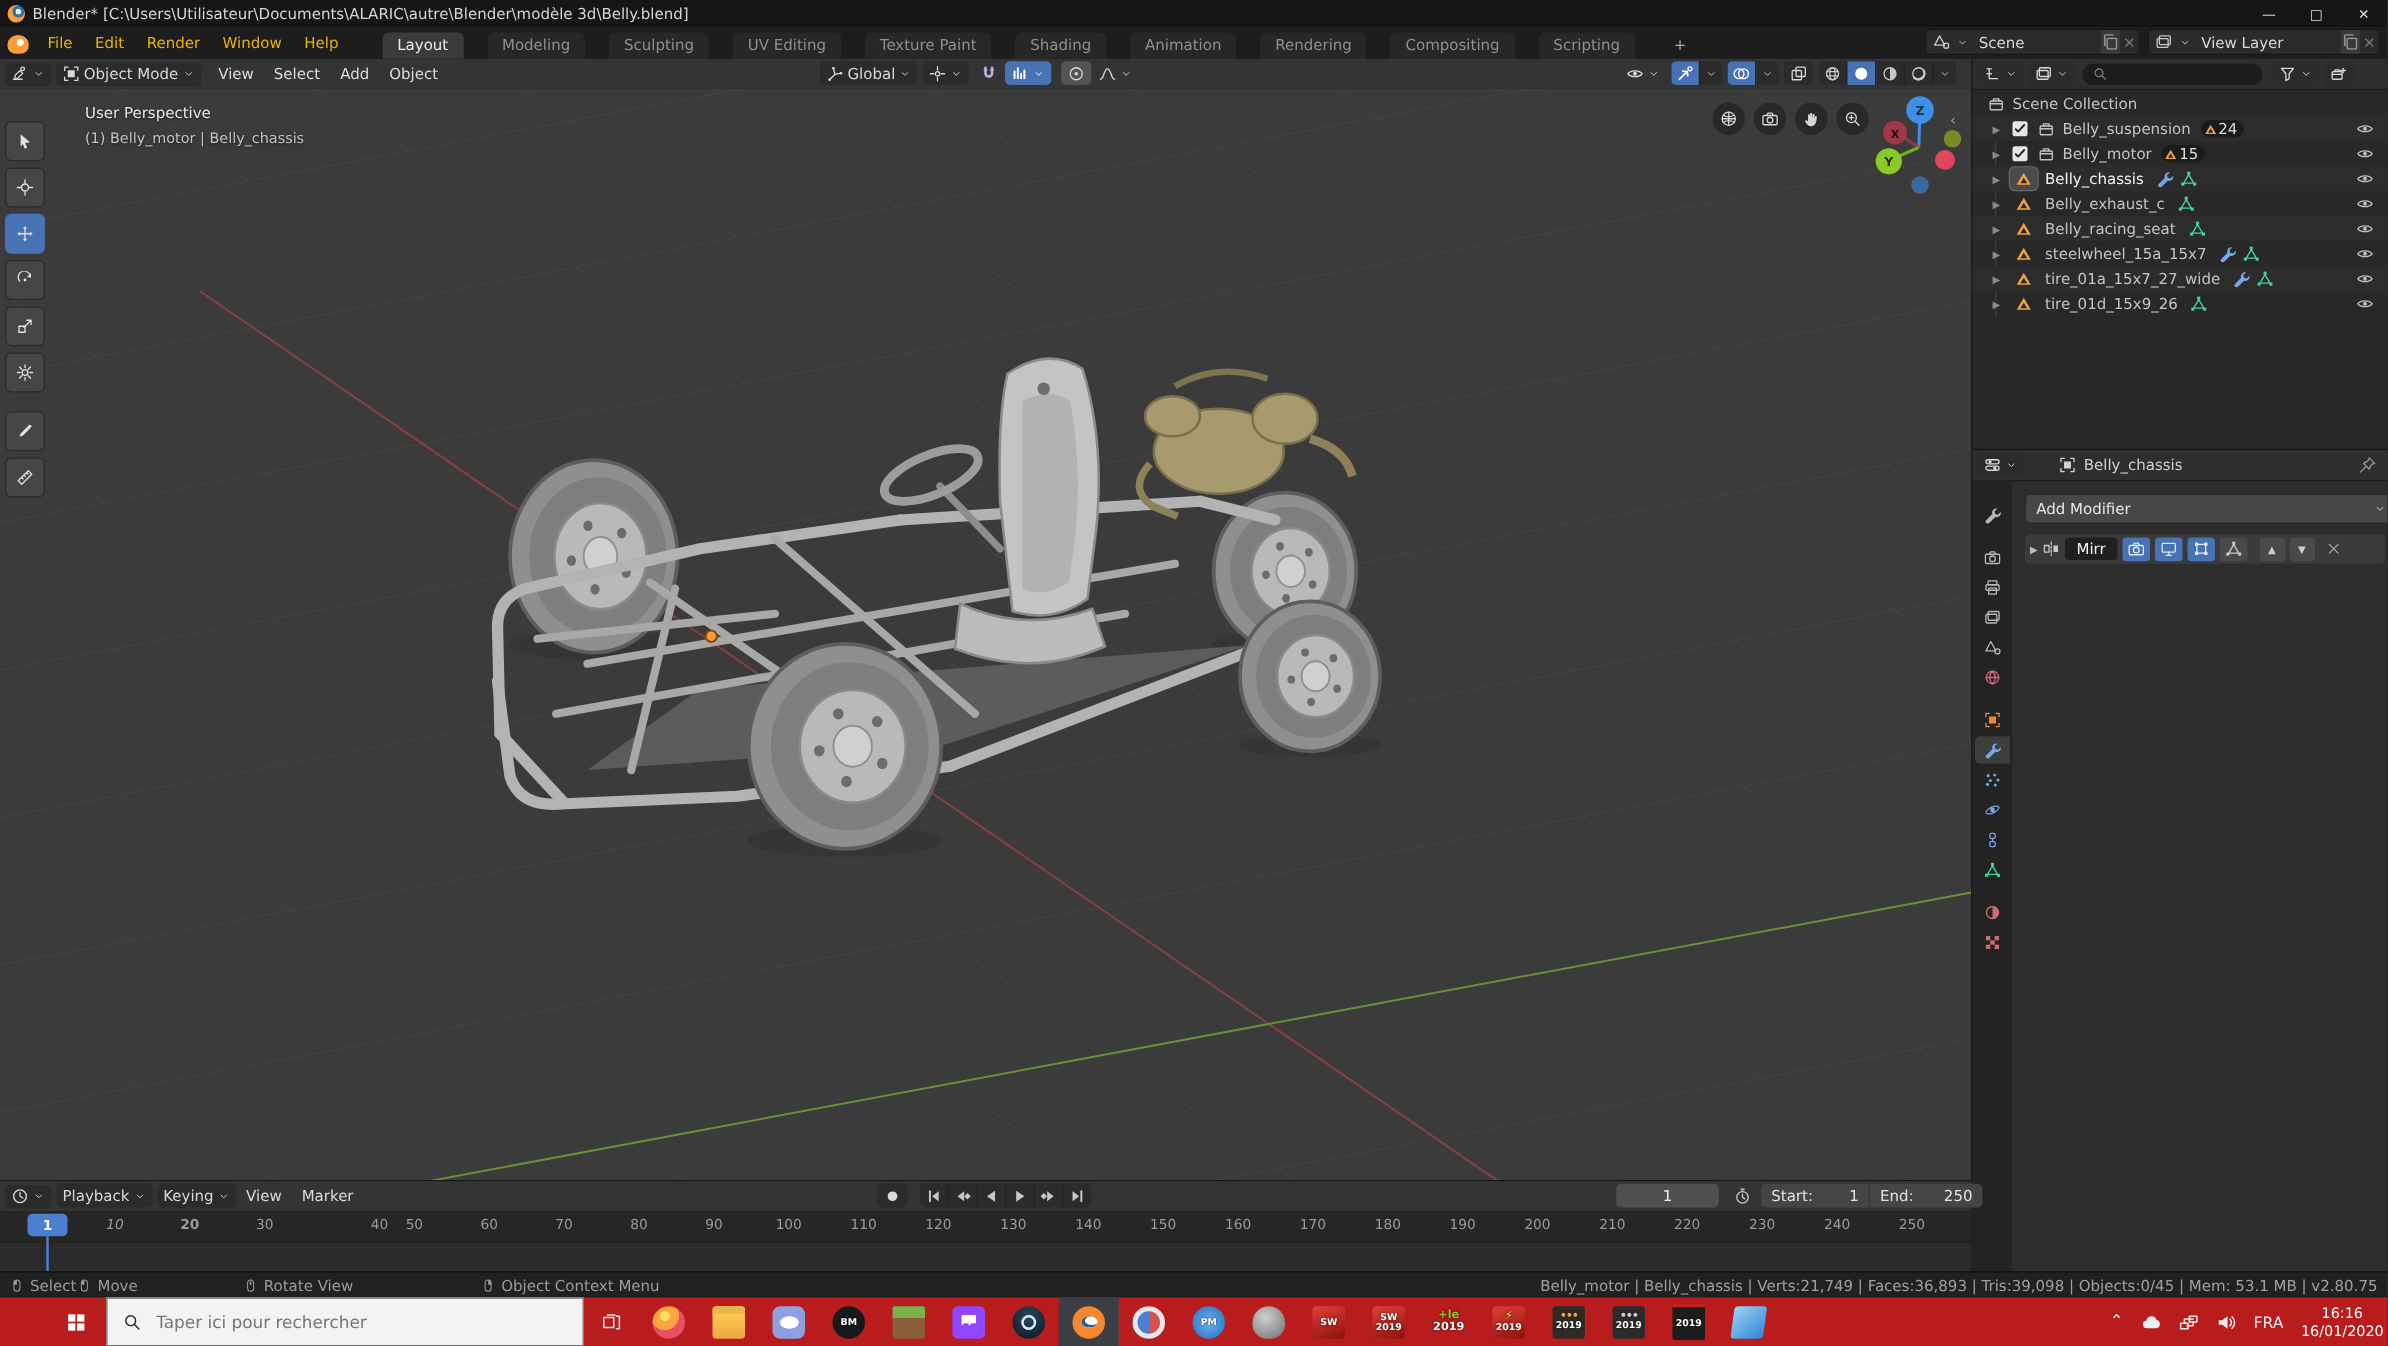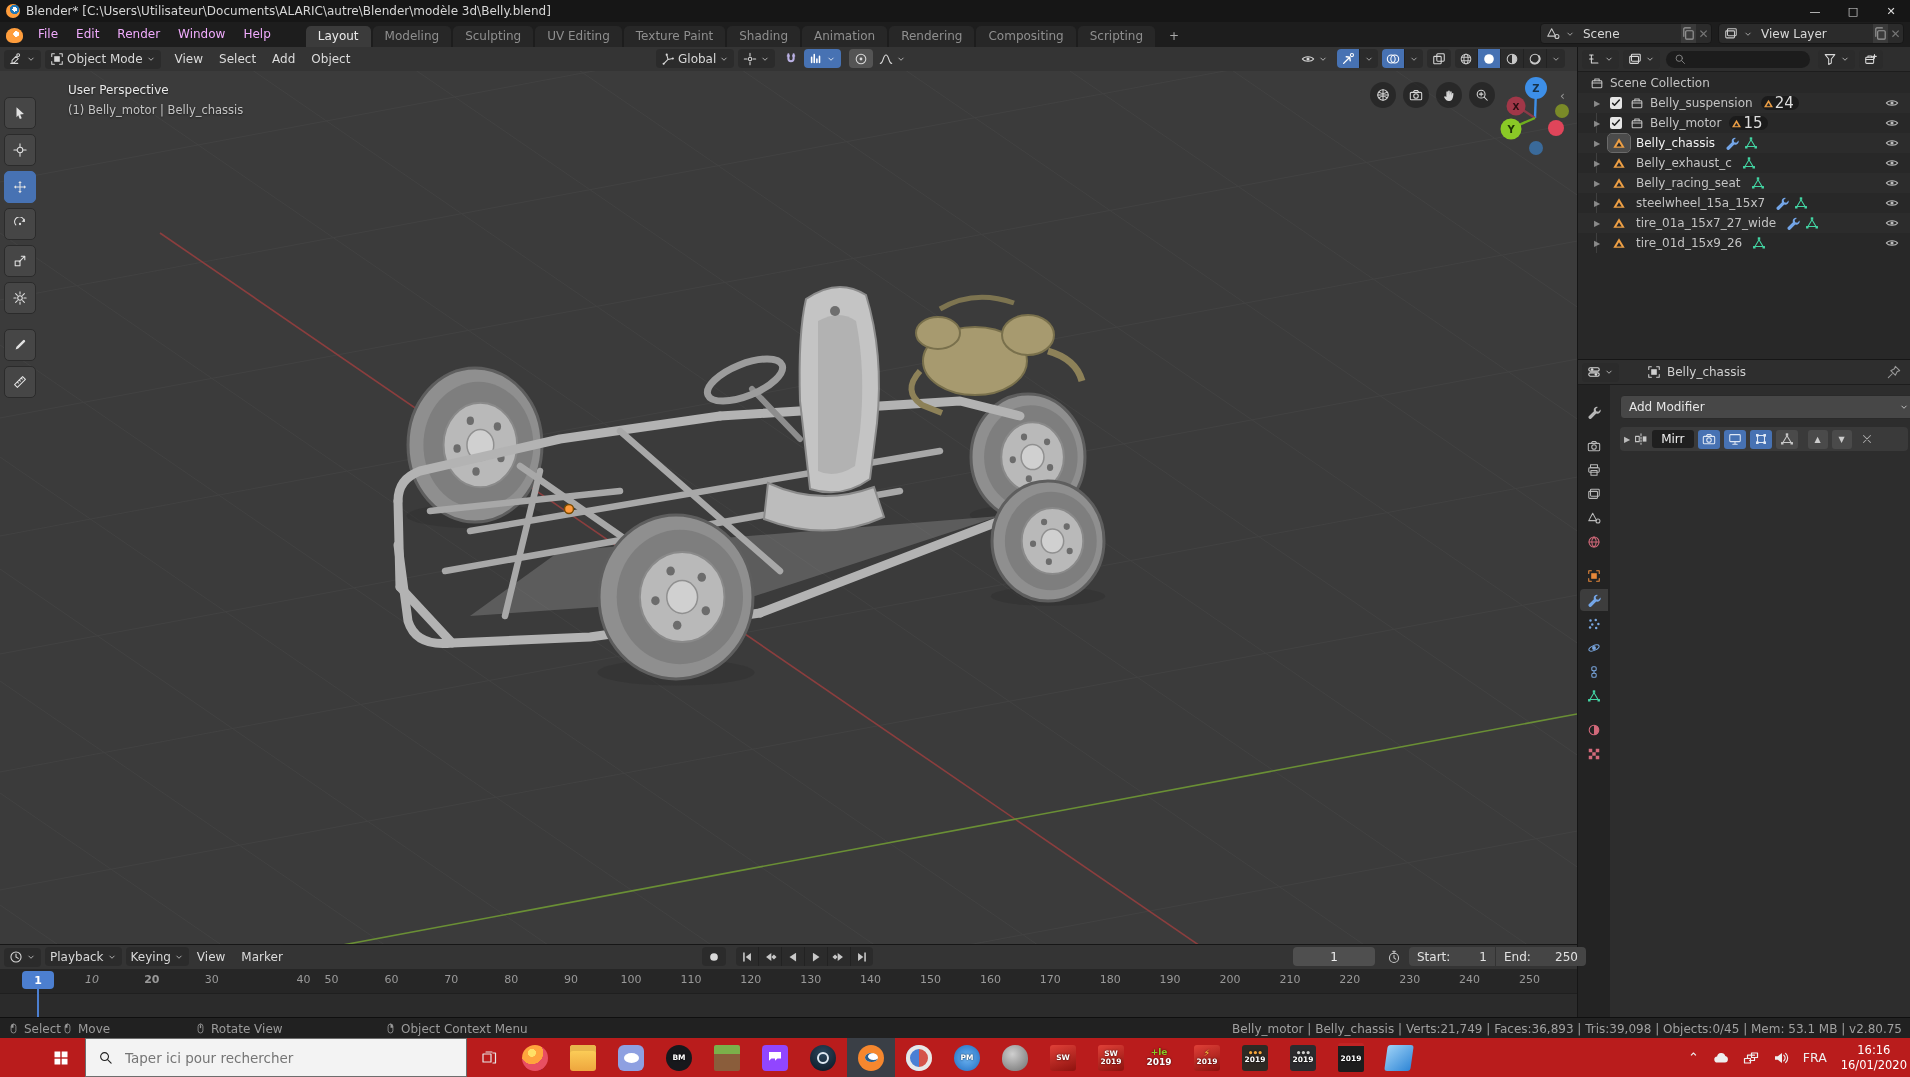--- a/index.html
+++ b/index.html
@@ -15,23 +15,23 @@
             display:flex;align-items:center;color:#d6d6d6;}
   #titlebar .blogo{width:14px;height:14px;margin:0 6px 0 6px;border-radius:50%;
     background:radial-gradient(circle at 62% 38%, #fff 0 18%, #2178b8 19% 38%, #ff9d3c 39% 100%);}
   #win-controls{margin-left:auto;display:flex;height:22px;}
   #win-controls .wbtn{width:38px;height:22px;display:flex;align-items:center;justify-content:center;color:#ddd;font-size:11px;}
 
   
   #topbar{position:absolute;left:0;top:22px;width:1910px;height:25px;background:#1d1d1d;border-bottom:1px solid #101010;display:flex;align-items:flex-end;}
   #topbar .blogo2{width:17px;height:15px;margin:0 6px 4px 6px;border-radius:50% 50% 40% 40%;
     background:radial-gradient(circle at 60% 40%, #fff 0 20%, #ff9d3c 21% 100%);}
-  .menu-item{padding:4px 9px 6px 9px;color:#f0abfc;}
+  .menu-item{padding:4px 9px 6px 9px;color:#eab308;}
   #ws-tabs{display:flex;margin-left:26px;height:21px;}
-  .ws-tab{padding:3px 12px 4px 12px;margin-right:2px;background:#272727;color:#8f8f8f;border-radius:5px 5px 0 0;white-space:nowrap;}
+  .ws-tab{padding:3px 12px 4px 12px;margin-right:19px;background:#272727;color:#8f8f8f;border-radius:5px 5px 0 0;white-space:nowrap;}
   .ws-tab.active{background:#3b3b3b;color:#ececec;}
   .ws-tab.plus{background:transparent;color:#aaa;}
   #top-right{margin-left:auto;display:flex;gap:6px;margin-right:6px;margin-bottom:3px;}
   .id-block{display:flex;align-items:center;height:19px;background:#2b2b2b;border:1px solid #171717;border-radius:4px;}
   .id-block .seg{display:flex;align-items:center;padding:0 5px;height:100%;}
   .id-block .lbl{padding:0 8px;color:#d8d8d8;}
   .id-block .mini{width:15px;display:flex;align-items:center;justify-content:center;color:#9a9a9a;background:#3a3a3a;height:100%;}
   .id-block .mini.x{background:transparent;color:#777;}
 
   
@@ -73,21 +73,21 @@
   #o-search{display:flex;align-items:center;gap:4px;height:17px;width:128px;background:#1c1c1c;border-radius:9px;padding:0 8px;color:#888;margin-left:6px;}
   #o-rows{position:absolute;left:0;top:26px;width:333px;}
   .o-row{position:relative;height:20px;display:flex;align-items:center;color:#c3c3c3;}
   .o-row:nth-child(even){background:#2c2c2c;}
   .o-row .name{margin-left:6px;white-space:nowrap;}
   .o-row .name.active{color:#f2f2f2;}
   .o-expander{width:10px;color:#8a8a8a;font-size:8px;text-align:center;margin-left:14px;}
   .o-check{width:12px;height:12px;border-radius:2px;background:#e6e6e6;display:flex;align-items:center;justify-content:center;color:#222;margin-left:8px;}
   .o-iconbox{display:flex;align-items:center;justify-content:center;width:22px;height:18px;border-radius:4px;margin-left:6px;}
   .o-iconbox.hl{background:#4b4b4b;outline:1px solid #6a6a6a;}
-  .o-badge{display:flex;align-items:center;margin-left:8px;background:#1b1b1b;border-radius:8px;padding:0 5px 0 2px;height:14px;gap:1px;color:#ddd;font-size:15px;}
+  .o-badge{display:flex;align-items:center;margin-left:8px;background:#1b1b1b;border-radius:8px;padding:0 5px 0 2px;height:14px;gap:1px;color:#ddd;font-size:12px;}
   .o-right{position:absolute;right:12px;display:flex;color:#bdbdbd;}
   .o-extra{display:flex;gap:5px;margin-left:10px;}
   #o-treeline{position:absolute;left:18px;width:1px;background:#3f3f3f;}
   .orange{color:#ed9f45;} .green{color:#43d6a4;} .bluew{color:#74a6e8;}
 
   
   #properties{position:absolute;left:0;top:312px;width:333px;height:658px;background:#2d2d2d;border-top:1px solid #161616;}
   #prop-header{position:absolute;left:0;top:0;width:333px;height:24px;background:#2e2e2e;border-bottom:1px solid #1d1d1d;display:flex;align-items:center;}
   #prop-bc{display:flex;align-items:center;gap:6px;margin-left:28px;color:#d0d0d0;}
   #prop-pin{margin-left:auto;margin-right:10px;color:#9a9a9a;}

